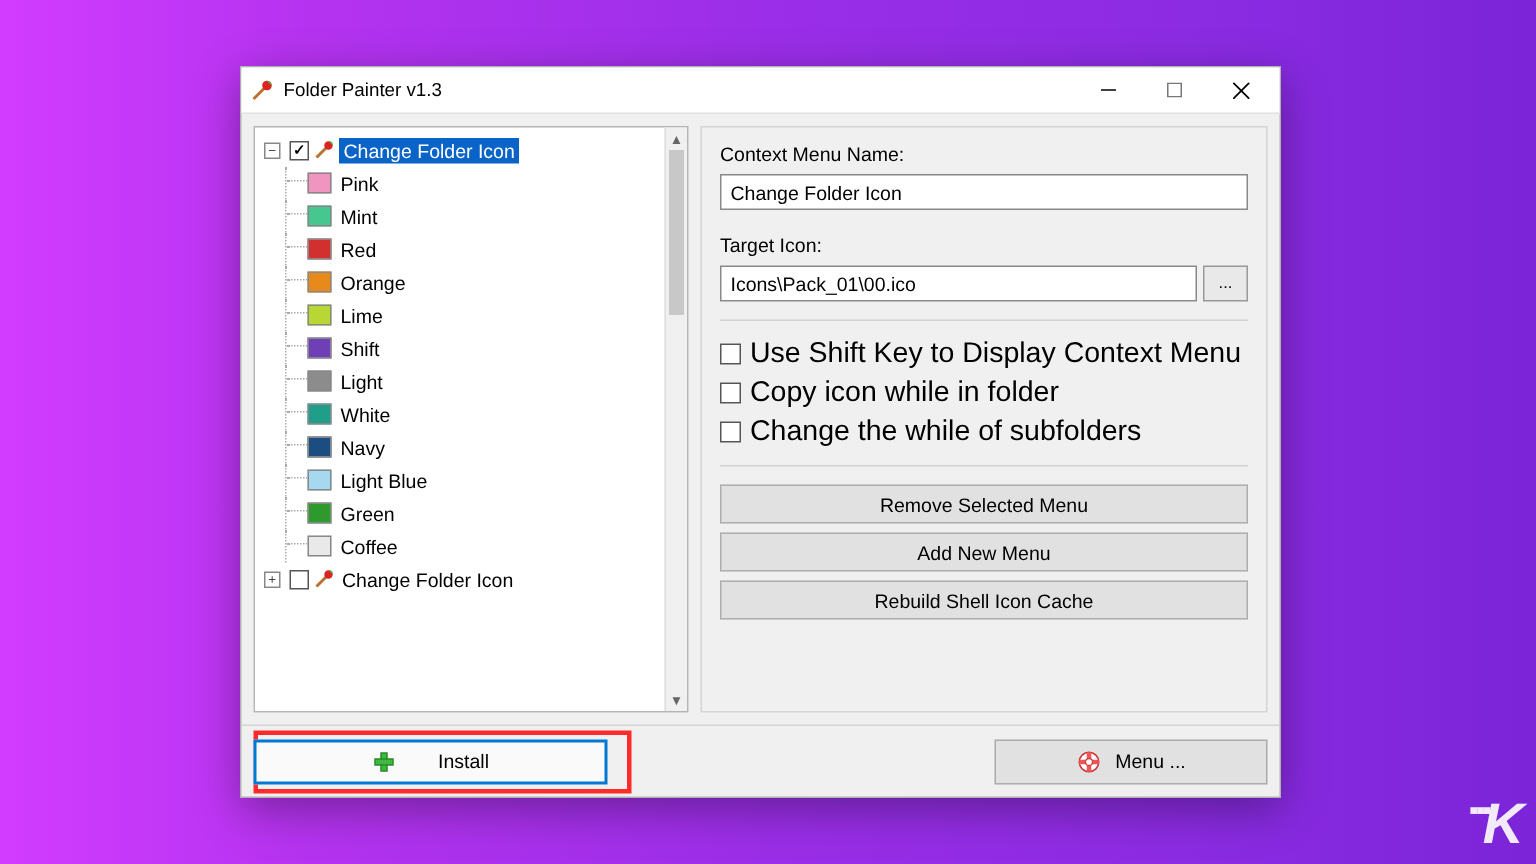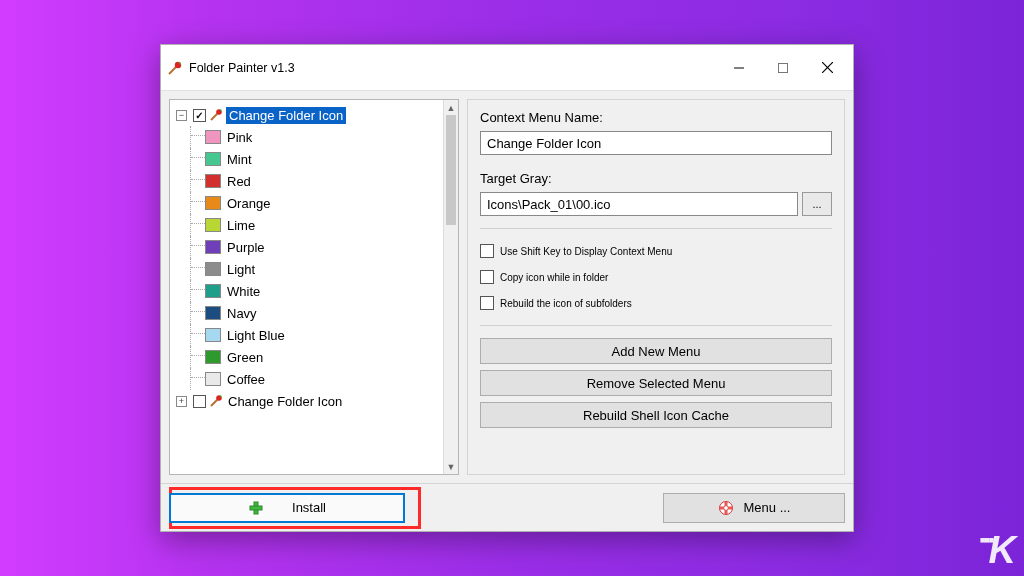--- a/index.html
+++ b/index.html
@@ -19,21 +19,21 @@
     top: 44px;
     width: 694px;
     height: 488px;
     background: #f0f0f0;
     border: 1px solid #b0b0b0;
     box-shadow: 0 8px 28px rgba(0,0,0,0.35);
     display: flex;
     flex-direction: column;
   }
   .titlebar {
-    height: 46px;
+    height: 31px;
     background: #ffffff;
     display: flex;
     align-items: center;
     padding: 0 4px 0 6px;
     border-bottom: 1px solid #e0e0e0;
   }
   .titlebar .app-icon svg { display:block; }
   .titlebar .title-text { margin-left: 6px; font-size: 12.5px; color: #000; }
   .titlebar .spacer { flex: 1; }
   .win-controls { display: flex; }
@@ -180,21 +180,21 @@
     align-items:center;
     justify-content:center;
     font-size: 11px;
   }
   .hr { height:0; border-top:1px solid #d0d0d0; margin: 6px 0; }
   .chk-row {
     display:flex;
     align-items:center;
     gap:6px;
     height: 20px;
-    font-size:10px;
+    font-size:19px;
   }
   .opt-chk {
     width:14px; height:14px; border:1px solid #555; background:#fff;
   }
   .wide-btn {
     height: 26px;
     border: 1px solid #adadad;
     background: #e1e1e1;
     display:flex;
     align-items:center;
@@ -342,21 +342,21 @@
             <span style="border-left: 1px dotted rgb(170, 170, 170); height: 22px; display: inline-block;"></span>
             <span style="border-bottom: 1px dotted rgb(170, 170, 170); display: inline-block; width: 14px; height: 0px; margin-bottom: 3px;"></span>
             <span class="swatch" style="background: rgb(184, 214, 52);"></span>
             <span class="tree-text">Lime</span>
           </div>
           <div class="tree-row">
             <span style="display: inline-block; width: 14px;"></span>
             <span style="border-left: 1px dotted rgb(170, 170, 170); height: 22px; display: inline-block;"></span>
             <span style="border-bottom: 1px dotted rgb(170, 170, 170); display: inline-block; width: 14px; height: 0px; margin-bottom: 3px;"></span>
             <span class="swatch" style="background: rgb(111, 63, 184);"></span>
-            <span class="tree-text">Purple</span>
+            <span class="tree-text">Shift</span>
           </div>
           <div class="tree-row">
             <span style="display: inline-block; width: 14px;"></span>
             <span style="border-left: 1px dotted rgb(170, 170, 170); height: 22px; display: inline-block;"></span>
             <span style="border-bottom: 1px dotted rgb(170, 170, 170); display: inline-block; width: 14px; height: 0px; margin-bottom: 3px;"></span>
             <span class="swatch" style="background: rgb(140, 140, 140);"></span>
             <span class="tree-text">Light</span>
           </div>
           <div class="tree-row">
             <span style="display: inline-block; width: 14px;"></span>
@@ -411,47 +411,47 @@
         <div class="sb-arrow up">▲</div>
         <div class="sb-thumb"></div>
         <div class="sb-arrow down">▼</div>
       </div>
     </div>
 
     <div class="right-pane">
       <div class="field-label">Context Menu Name:</div>
       <input class="text-input" value="Change Folder Icon" style="">
       <div style="height:4px"></div>
-      <div class="field-label">Target Gray:</div>
+      <div class="field-label">Target Icon:</div>
       <div class="target-row">
         <input class="text-input" style="flex: 1 1 0%;" value="Icons\Pack_01\00.ico">
         <div class="browse-btn">
             <span>...</span>
           </div>
       </div>
       <div class="hr"></div>
       <div class="chk-row">
         <span class="opt-chk"></span>
         <span>Use Shift Key to Display Context Menu</span>
       </div>
       <div class="chk-row">
         <span class="opt-chk"></span>
         <span>Copy icon while in folder</span>
       </div>
       <div class="chk-row">
         <span class="opt-chk"></span>
-        <span>Rebuild the icon of subfolders</span>
+        <span>Change the while of subfolders</span>
       </div>
       <div class="hr"></div>
       <div style="display:flex; flex-direction:column; gap:6px;">
         <div class="wide-btn">
+            <span>Remove Selected Menu</span>
+          </div>
+        <div class="wide-btn">
             <span>Add New Menu</span>
-          </div>
-        <div class="wide-btn">
-            <span>Remove Selected Menu</span>
           </div>
         <div class="wide-btn">
             <span>Rebuild Shell Icon Cache</span>
           </div>
       </div>
     </div>
   </div>
 
   <div class="bottom-bar">
     <div style="position:relative; display:flex;">

